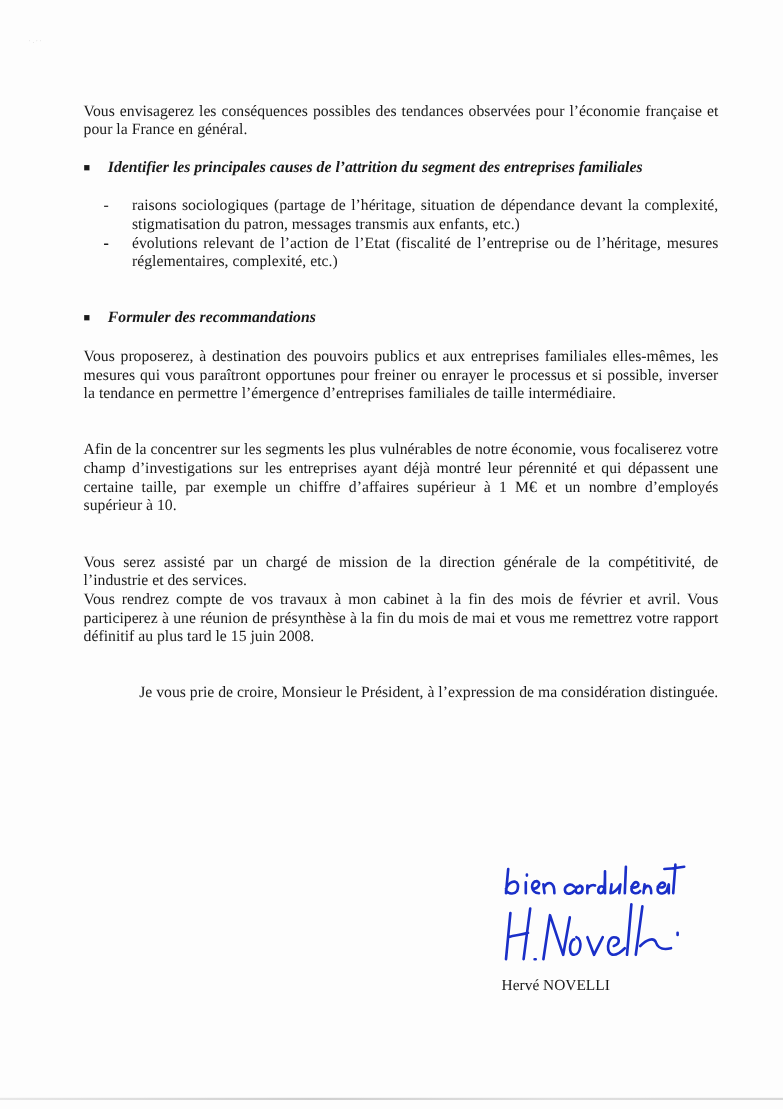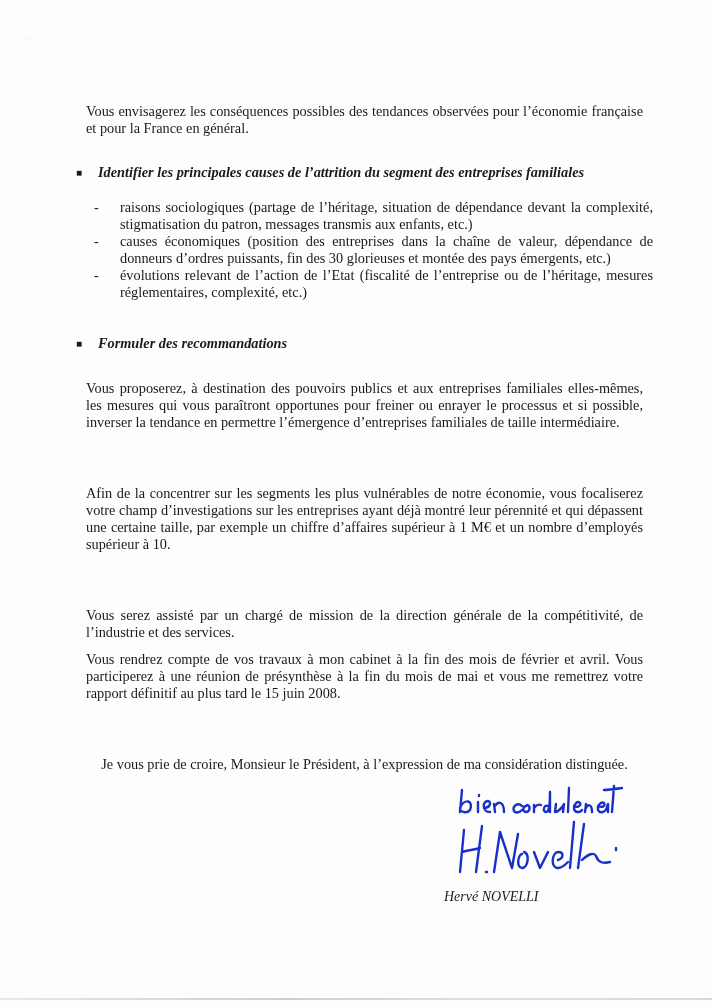--- a/index.html
+++ b/index.html
@@ -1,51 +1,51 @@
 <!DOCTYPE html>
 <html><head>
 <meta charset="utf-8">
 <style>
   html, body { margin: 0; padding: 0; }
   body {
     width: 712px; height: 1008px; background: #fdfdfd; position: relative; overflow: hidden;
     font-family: "Liberation Serif", serif; color: #1a1a1a;
   }
   .page { position: absolute; left: 76px; top: 93px; width: 577px; font-size: 14.3px; line-height: 17px; }
-  .p { text-align: justify; margin: 10px; font-family: Liberation Serif, serif; }
-  .p.last-left { text-align: center; }
+  .p { text-align: justify; margin: 0; font-family: Liberation Serif, serif; }
+  .p.last-left { text-align: right; }
   .gap { height: 17px; }
   .gap2 { height: 34px; }
   .heading { display: flex; align-items: baseline; font-weight: bold; font-style: italic; margin: 0; }
   .bullet { width: 22px; font-style: normal; font-size: 10px; position: relative; top: -1px; }
   .dash-list { list-style: none; margin: 0; padding: 0; }
   .dash-list li { position: relative; padding-left: 44px; text-align: justify; }
   .dash-list li .dash { position: absolute; left: 18px; top: 0; }
   .sig-area { position: absolute; left: 440px; top: 768px; width: 230px; height: 150px; }
   .sig-svg { position: absolute; left: 0; top: 0; }
-  .signer { position: absolute; left: 444px; top: 889px; font-size: 14px; font-style: italic; }
+  .signer { position: absolute; left: 456px; top: 889px; font-size: 14px; }
   .artifact { position: absolute; left: 26px; top: 35px; width: 40px; height: 6px; color: #cfcfcf; font-size: 6px; }
   .bottom-edge { position: absolute; left: 0; top: 998px; width: 712px; height: 2px; background: linear-gradient(90deg, #e8e8e8, #cfcfcf 40%, #e0e0e0 70%, #d8d8d8); }
 </style>
 </head>
 <body>
 
 <div class="artifact">· . · ·</div>
 
 <div class="page">
   <p class="p">Vous envisagerez les conséquences possibles des tendances observées pour l’économie française et pour la France en général.</p>
   <div class="gap"></div>
   <p class="heading">
     <span class="bullet">■</span>
     <span>Identifier les principales causes de l’attrition du segment des entreprises familiales</span>
   </p>
   <div class="gap"></div>
   <ul class="dash-list">
     <li><span class="dash">-</span><span>raisons sociologiques (partage de l’héritage, situation de dépendance devant la complexité, stigmatisation du patron, messages transmis aux enfants, etc.)</span></li>
-    <li><span class="dash">-</span><span>causes économiques (position des entreprises dans la chaîne de valeur, dépendance de donneurs d’ordres puissants, fin des 30 glorieuses et montée des pays émergents, etc.)</span></li>
+    <li><span class="dash">-</span></li>
     <li><span class="dash">-</span><span>évolutions relevant de l’action de l’Etat (fiscalité de l’entreprise ou de l’héritage, mesures réglementaires, complexité, etc.)</span></li>
   </ul>
   <div class="gap"></div>
   <div class="gap"></div>
   <p class="heading">
     <span class="bullet">■</span>
     <span>Formuler des recommandations</span>
   </p>
   <div class="gap"></div>
   <p class="p">Vous proposerez, à destination des pouvoirs publics et aux entreprises familiales elles-mêmes, les mesures qui vous paraîtront opportunes pour freiner ou enrayer le processus et si possible, inverser la tendance en permettre l’émergence d’entreprises familiales de taille intermédiaire.</p>

